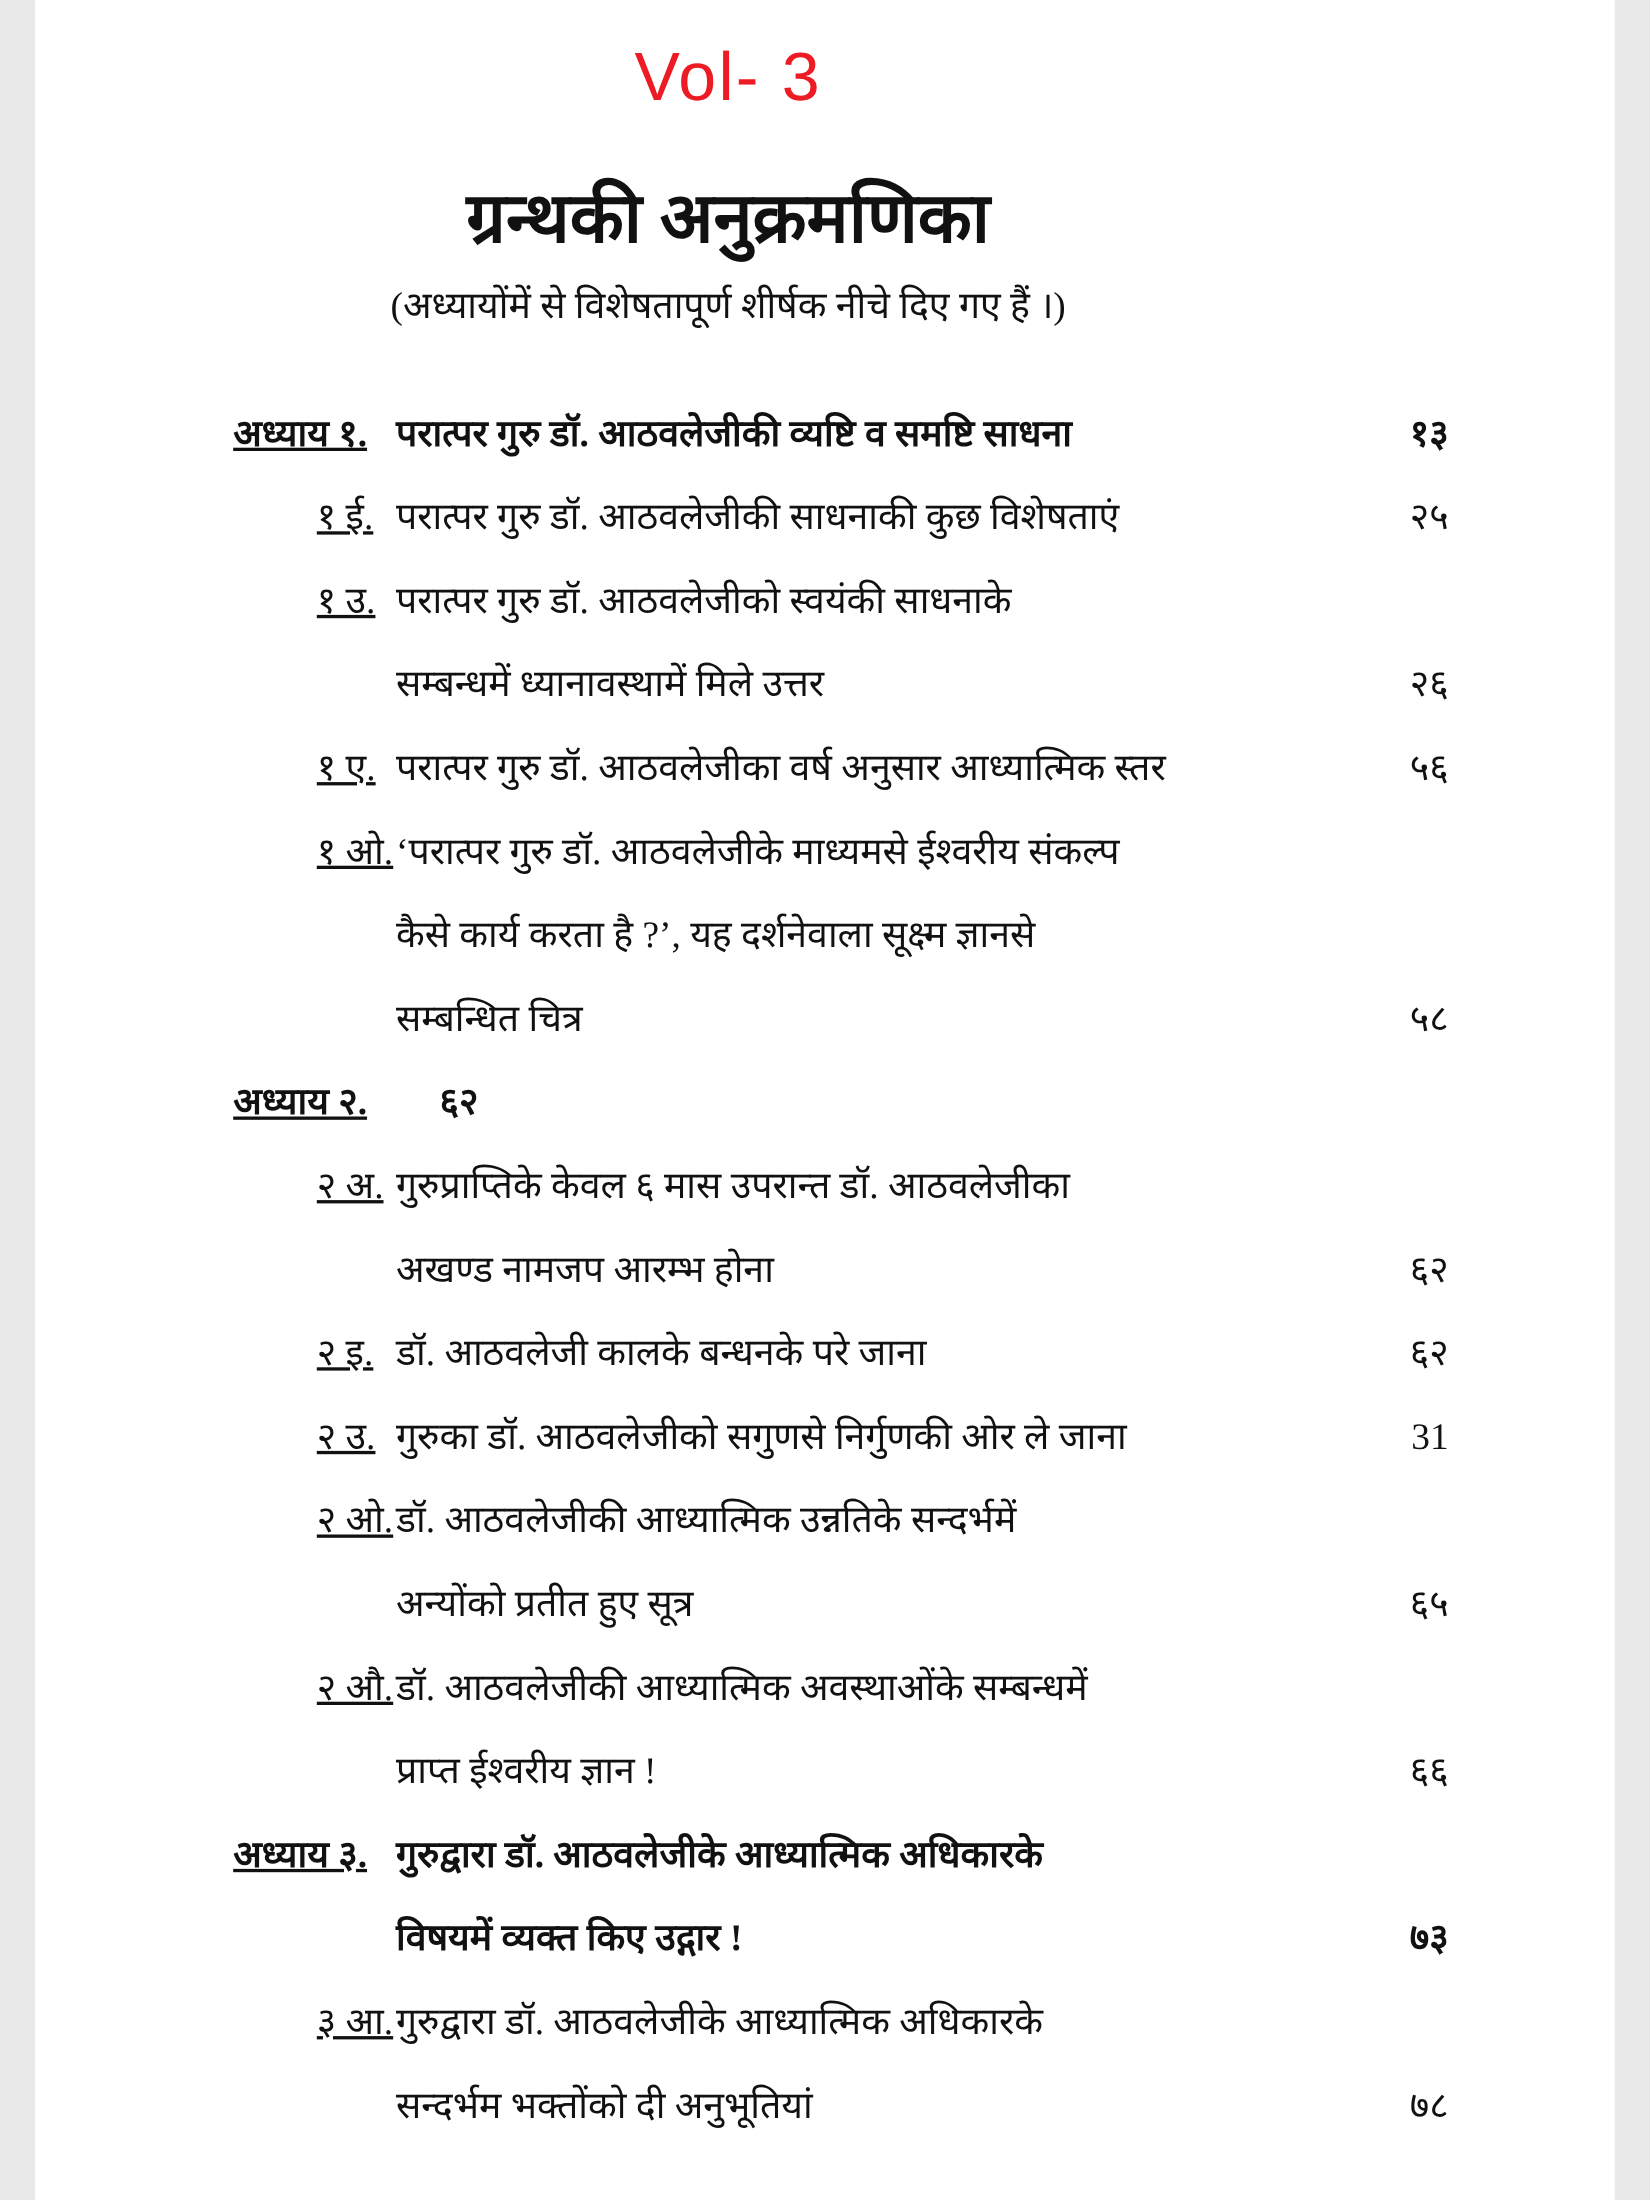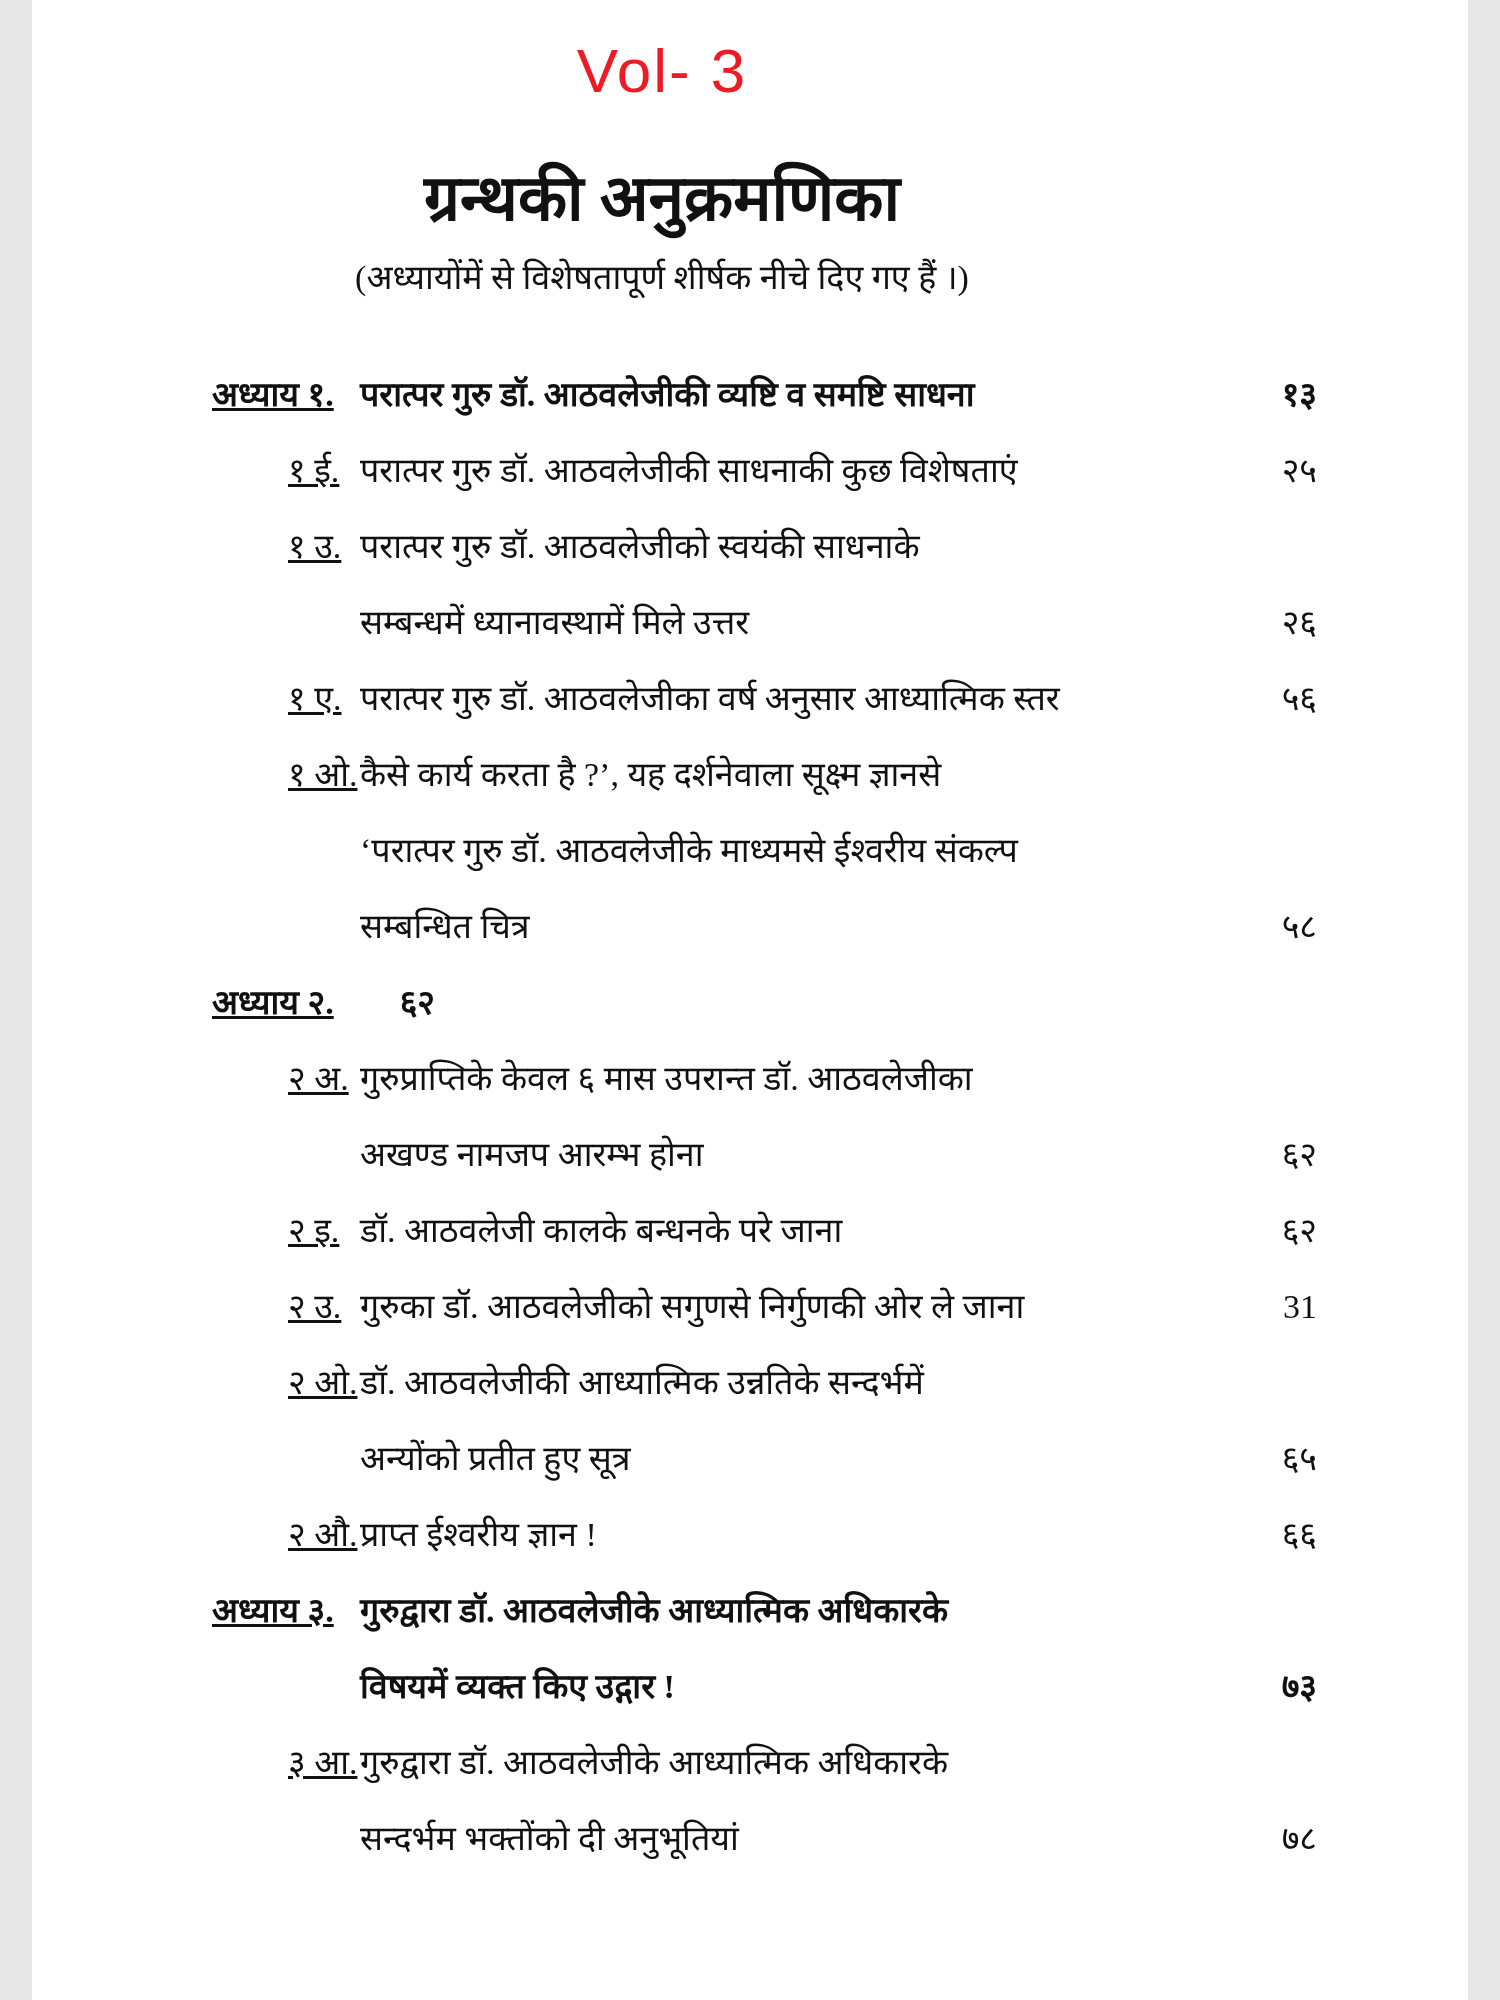--- a/index.html
+++ b/index.html
@@ -103,22 +103,22 @@
     <div class="label">१ ए.</div>
     <div class="body">
           <div class="line">परात्पर गुरु डॉ. आठवलेजीका वर्ष अनुसार आध्यात्मिक स्तर</div>
         </div>
     <div class="pageno">५६</div>
   </div>
 
   <div class="row sub">
     <div class="label">१ ओ.</div>
     <div class="body">
+          <div class="line">‘परात्पर गुरु डॉ. आठवलेजीके माध्यमसे ईश्वरीय संकल्प</div>
           <div class="line">कैसे कार्य करता है ?’, यह दर्शनेवाला सूक्ष्म ज्ञानसे</div>
-          <div class="line">‘परात्पर गुरु डॉ. आठवलेजीके माध्यमसे ईश्वरीय संकल्प</div>
           <div class="line">सम्बन्धित चित्र</div>
         </div>
     <div class="pageno">५८</div>
   </div>
 
   <div class="row chapter">
     <div class="label">अध्याय २.</div>
     <div class="pageno">६२</div>
   </div>
 
@@ -152,20 +152,21 @@
     <div class="body">
           <div class="line">डॉ. आठवलेजीकी आध्यात्मिक उन्नतिके सन्दर्भमें</div>
           <div class="line">अन्योंको प्रतीत हुए सूत्र</div>
         </div>
     <div class="pageno">६५</div>
   </div>
 
   <div class="row sub">
     <div class="label">२ औ.</div>
     <div class="body">
+          <div class="line">डॉ. आठवलेजीकी आध्यात्मिक अवस्थाओंके सम्बन्धमें</div>
           <div class="line">प्राप्त ईश्वरीय ज्ञान !</div>
         </div>
     <div class="pageno">६६</div>
   </div>
 
   <div class="row chapter">
     <div class="label">अध्याय ३.</div>
     <div class="body">
           <div class="line">गुरुद्वारा डॉ. आठवलेजीके आध्यात्मिक अधिकारके</div>
           <div class="line">विषयमें व्यक्त किए उद्गार !</div>

